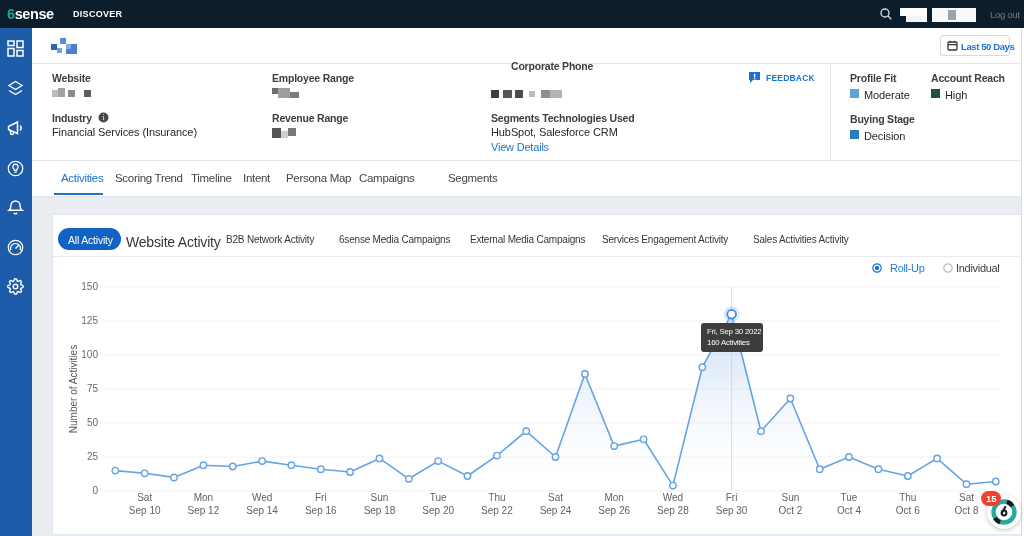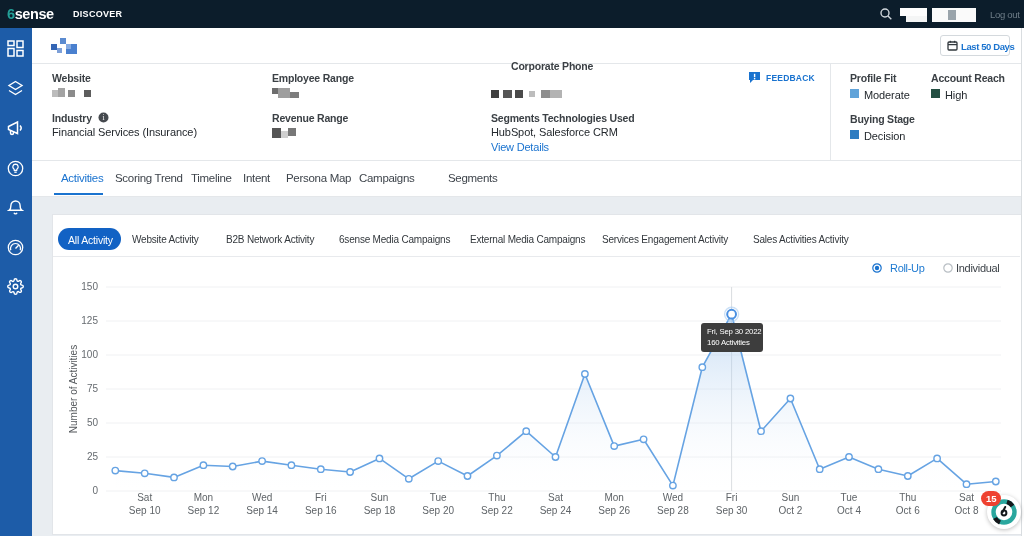--- a/index.html
+++ b/index.html
@@ -142,21 +142,21 @@
   <div class="abs" style="left:286px;top:172px;font-size:11.5px;letter-spacing:-0.3px;color:#3e444b;">Persona Map</div>
   <div class="abs" style="left:359px;top:172px;font-size:11.5px;letter-spacing:-0.3px;color:#3e444b;">Campaigns</div>
   <div class="abs" style="left:424px;top:172px;font-size:11.5px;letter-spacing:-0.3px;color:#3e444b;margin-left:24px;">Segments</div>
 
   <div class="abs" style="left:32px;top:197px;width:989px;height:339px;background:#e9edf1;"></div>
 
   <div class="abs" style="left:52px;top:214px;width:969px;height:321px;background:#fff;border:1px solid #e2e5e9;border-right:none;"></div>
 
   <div class="abs" style="left:58px;top:228px;width:63px;height:22px;background:#1262c4;border-radius:11px;"></div>
   <div class="abs" style="left:68px;top:234px;font-size:10.5px;letter-spacing:-0.2px;color:#fff;">All Activity</div>
-  <div class="abs" style="left:132px;top:234px;font-size:10px;letter-spacing:-0.2px;color:#33383d;white-space:nowrap;">Website Activity</div>
+  <div class="abs" style="left:126px;top:234px;font-size:14px;letter-spacing:-0.2px;color:#33383d;white-space:nowrap;">Website Activity</div>
   <div class="abs" style="left:226px;top:234px;font-size:10px;letter-spacing:-0.2px;color:#33383d;white-space:nowrap;">B2B Network Activity</div>
   <div class="abs" style="left:339px;top:234px;font-size:10px;letter-spacing:-0.2px;color:#33383d;white-space:nowrap;">6sense Media Campaigns</div>
   <div class="abs" style="left:470px;top:234px;font-size:10px;letter-spacing:-0.2px;color:#33383d;white-space:nowrap;">External Media Campaigns</div>
   <div class="abs" style="left:602px;top:234px;font-size:10px;letter-spacing:-0.2px;color:#33383d;white-space:nowrap;">Services Engagement Activity</div>
   <div class="abs" style="left:753px;top:234px;font-size:10px;letter-spacing:-0.2px;color:#33383d;white-space:nowrap;">Sales Activities Activity</div>
   <div class="abs" style="left:53px;top:256px;width:967px;height:1px;background:#e8eaed;"></div>
 
   <svg class="abs" style="left:872px;top:263px;" width="10" height="10" viewBox="0 0 10 10">
       <circle cx="5" cy="5" r="4.2" fill="none" stroke="#1a73cf" stroke-width="1.2"></circle>
       <circle cx="5" cy="5" r="2.2" fill="#1a73cf"></circle>

